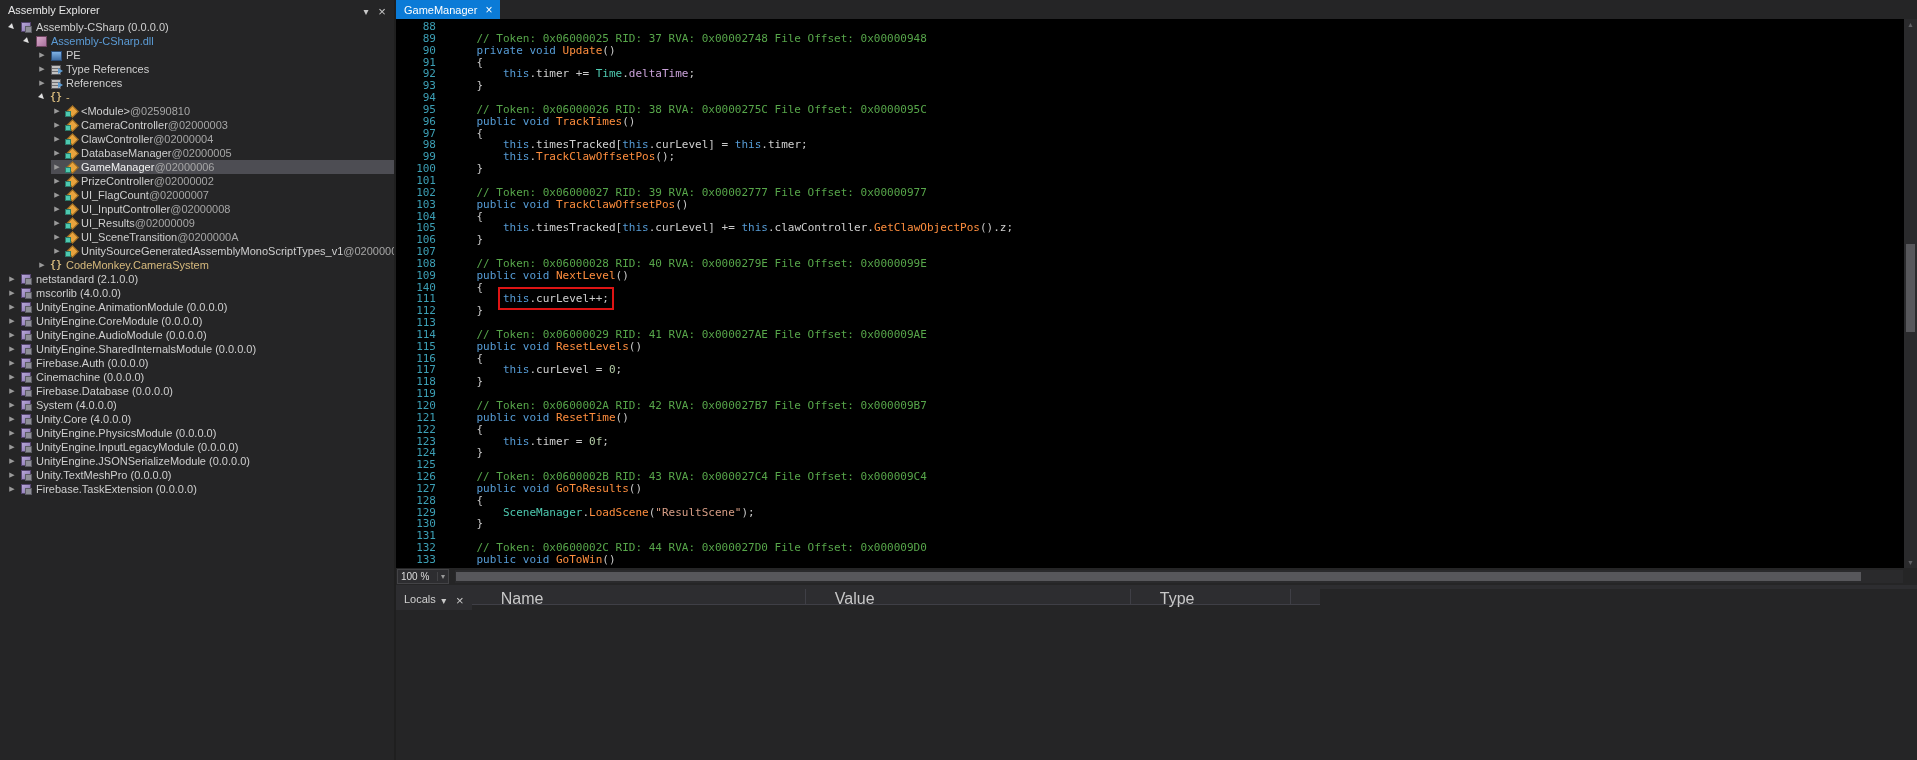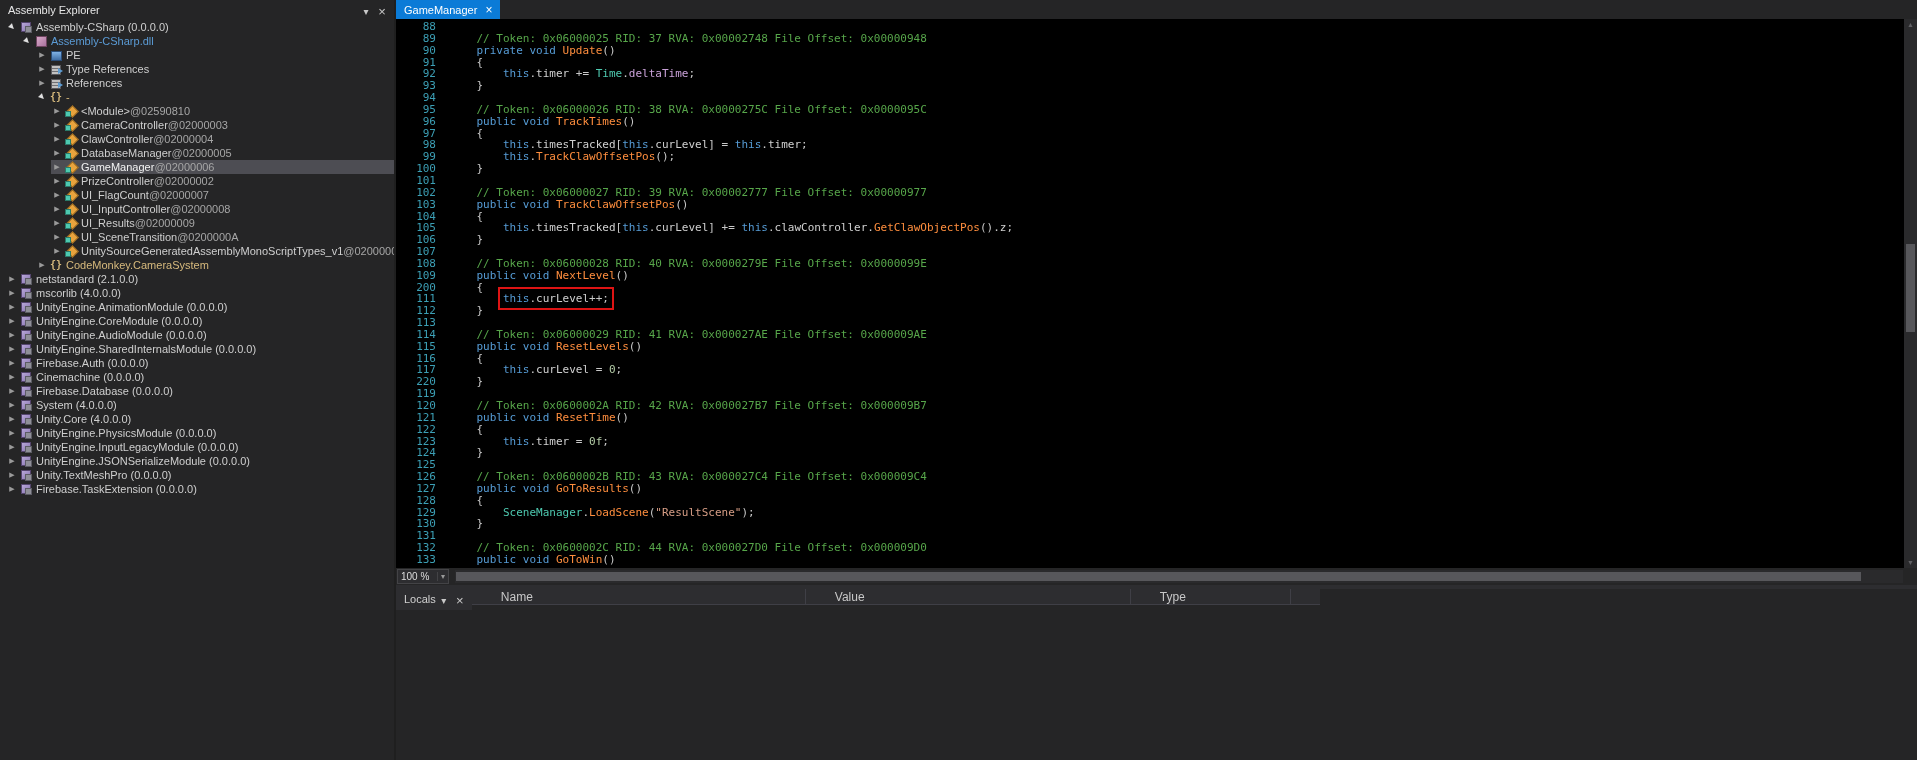--- a/index.html
+++ b/index.html
@@ -73,21 +73,21 @@
         font-size:10px;display:flex;align-items:center;padding:0 3px;box-sizing:border-box;flex:none}
   .zoom-arrow{margin-left:auto;font-size:8px;color:#999;border-left:1px solid #434346;padding-left:3px}
   .hscroll{flex:1;height:13px;margin:0 14px 0 6px;background:#2a2a2c;position:relative}
   .hthumb{position:absolute;left:1px;top:2px;bottom:2px;width:97%;background:#57575b}
   .hsplit{height:4px;flex:none;background:#2d2d30}
 
   
   .locals{flex:1;background:#252526;display:flex;overflow:hidden}
   .locals .panel-title{height:17px;background:#2d2d30;color:#d0d0d0}
   .locals-header{height:15px;flex:none;display:flex;background:#2d2d30;border-bottom:1px solid #3f3f46}
-  .lcol{box-sizing:border-box;padding:1px 0 0 29px;border-right:1px solid #3f3f46;font-size:12px;color:#c8c8c8}
+  .lcol{box-sizing:border-box;padding:1px 0 0 29px;border-right:1px solid #3f3f46;font-size:16px;color:#c8c8c8}
   .lcol.c1{width:334px}.lcol.c2{width:325px}.lcol.c3{width:160px}
   .lcol.rest{flex:1;border-right:none}
   .locals-body{flex:1;background:#252526}
 </style>
 </head>
 <body>
 
 <div class="app">
 
   <aside class="explorer">
@@ -411,29 +411,29 @@
           <div class="cline"><span class="ln">100</span><span class="ctext"><span class="sg-p">    }</span></span></div>
           <div class="cline"><span class="ln">101</span><span class="ctext"></span></div>
           <div class="cline"><span class="ln">102</span><span class="ctext"><span class="sg-c">    // Token: 0x06000027 RID: 39 RVA: 0x00002777 File Offset: 0x00000977</span></span></div>
           <div class="cline"><span class="ln">103</span><span class="ctext"><span class="sg-k">    public void </span><span class="sg-m">TrackClawOffsetPos</span><span class="sg-p">()</span></span></div>
           <div class="cline"><span class="ln">104</span><span class="ctext"><span class="sg-p">    {</span></span></div>
           <div class="cline"><span class="ln">105</span><span class="ctext"><span class="sg-k">        this</span><span class="sg-p">.</span><span class="sg-f">timesTracked</span><span class="sg-p">[</span><span class="sg-k">this</span><span class="sg-p">.</span><span class="sg-f">curLevel</span><span class="sg-p">] += </span><span class="sg-k">this</span><span class="sg-p">.</span><span class="sg-f">clawController</span><span class="sg-p">.</span><span class="sg-m">GetClawObjectPos</span><span class="sg-p">().</span><span class="sg-f">z</span><span class="sg-p">;</span></span></div>
           <div class="cline"><span class="ln">106</span><span class="ctext"><span class="sg-p">    }</span></span></div>
           <div class="cline"><span class="ln">107</span><span class="ctext"></span></div>
           <div class="cline"><span class="ln">108</span><span class="ctext"><span class="sg-c">    // Token: 0x06000028 RID: 40 RVA: 0x0000279E File Offset: 0x0000099E</span></span></div>
           <div class="cline"><span class="ln">109</span><span class="ctext"><span class="sg-k">    public void </span><span class="sg-m">NextLevel</span><span class="sg-p">()</span></span></div>
-          <div class="cline"><span class="ln">200</span><span class="ctext"><span class="sg-p">    {</span></span></div>
+          <div class="cline"><span class="ln">140</span><span class="ctext"><span class="sg-p">    {</span></span></div>
           <div class="cline"><span class="ln">111</span><span class="ctext"><span class="sg-p">        </span><span class="annot"><span class="sg-k">this</span><span class="sg-p">.</span><span class="sg-f">curLevel</span><span class="sg-p">++;</span></span></span></div>
           <div class="cline"><span class="ln">112</span><span class="ctext"><span class="sg-p">    }</span></span></div>
           <div class="cline"><span class="ln">113</span><span class="ctext"></span></div>
           <div class="cline"><span class="ln">114</span><span class="ctext"><span class="sg-c">    // Token: 0x06000029 RID: 41 RVA: 0x000027AE File Offset: 0x000009AE</span></span></div>
           <div class="cline"><span class="ln">115</span><span class="ctext"><span class="sg-k">    public void </span><span class="sg-m">ResetLevels</span><span class="sg-p">()</span></span></div>
           <div class="cline"><span class="ln">116</span><span class="ctext"><span class="sg-p">    {</span></span></div>
           <div class="cline"><span class="ln">117</span><span class="ctext"><span class="sg-k">        this</span><span class="sg-p">.</span><span class="sg-f">curLevel</span><span class="sg-p"> = </span><span class="sg-n">0</span><span class="sg-p">;</span></span></div>
-          <div class="cline"><span class="ln">220</span><span class="ctext"><span class="sg-p">    }</span></span></div>
+          <div class="cline"><span class="ln">118</span><span class="ctext"><span class="sg-p">    }</span></span></div>
           <div class="cline"><span class="ln">119</span><span class="ctext"></span></div>
           <div class="cline"><span class="ln">120</span><span class="ctext"><span class="sg-c">    // Token: 0x0600002A RID: 42 RVA: 0x000027B7 File Offset: 0x000009B7</span></span></div>
           <div class="cline"><span class="ln">121</span><span class="ctext"><span class="sg-k">    public void </span><span class="sg-m">ResetTime</span><span class="sg-p">()</span></span></div>
           <div class="cline"><span class="ln">122</span><span class="ctext"><span class="sg-p">    {</span></span></div>
           <div class="cline"><span class="ln">123</span><span class="ctext"><span class="sg-k">        this</span><span class="sg-p">.</span><span class="sg-f">timer</span><span class="sg-p"> = </span><span class="sg-n">0f</span><span class="sg-p">;</span></span></div>
           <div class="cline"><span class="ln">124</span><span class="ctext"><span class="sg-p">    }</span></span></div>
           <div class="cline"><span class="ln">125</span><span class="ctext"></span></div>
           <div class="cline"><span class="ln">126</span><span class="ctext"><span class="sg-c">    // Token: 0x0600002B RID: 43 RVA: 0x000027C4 File Offset: 0x000009C4</span></span></div>
           <div class="cline"><span class="ln">127</span><span class="ctext"><span class="sg-k">    public void </span><span class="sg-m">GoToResults</span><span class="sg-p">()</span></span></div>
           <div class="cline"><span class="ln">128</span><span class="ctext"><span class="sg-p">    {</span></span></div>

